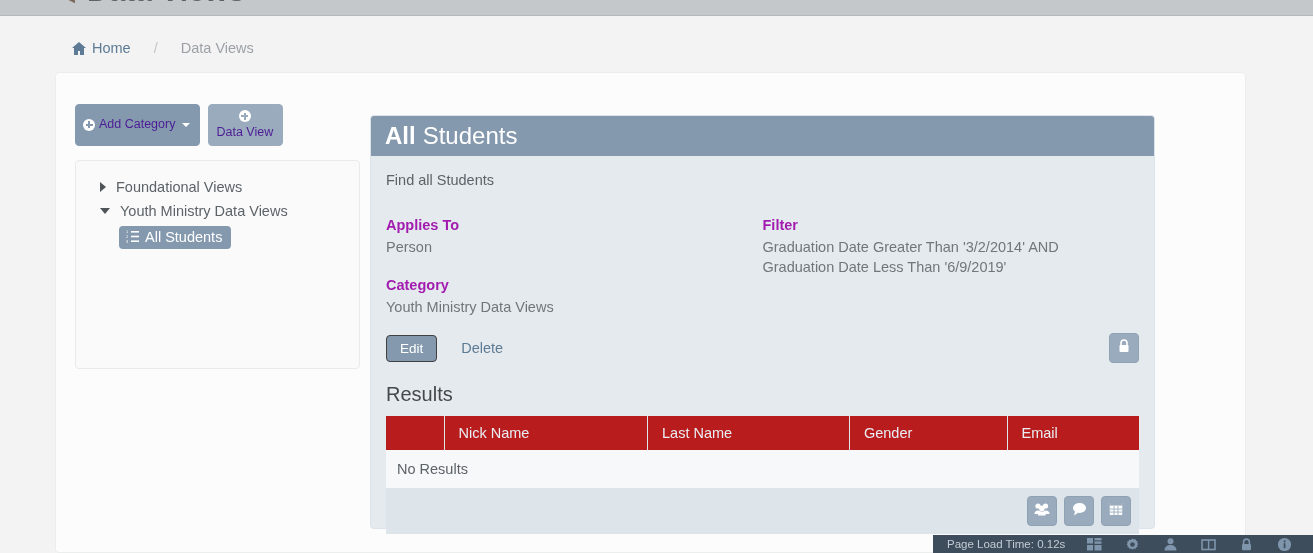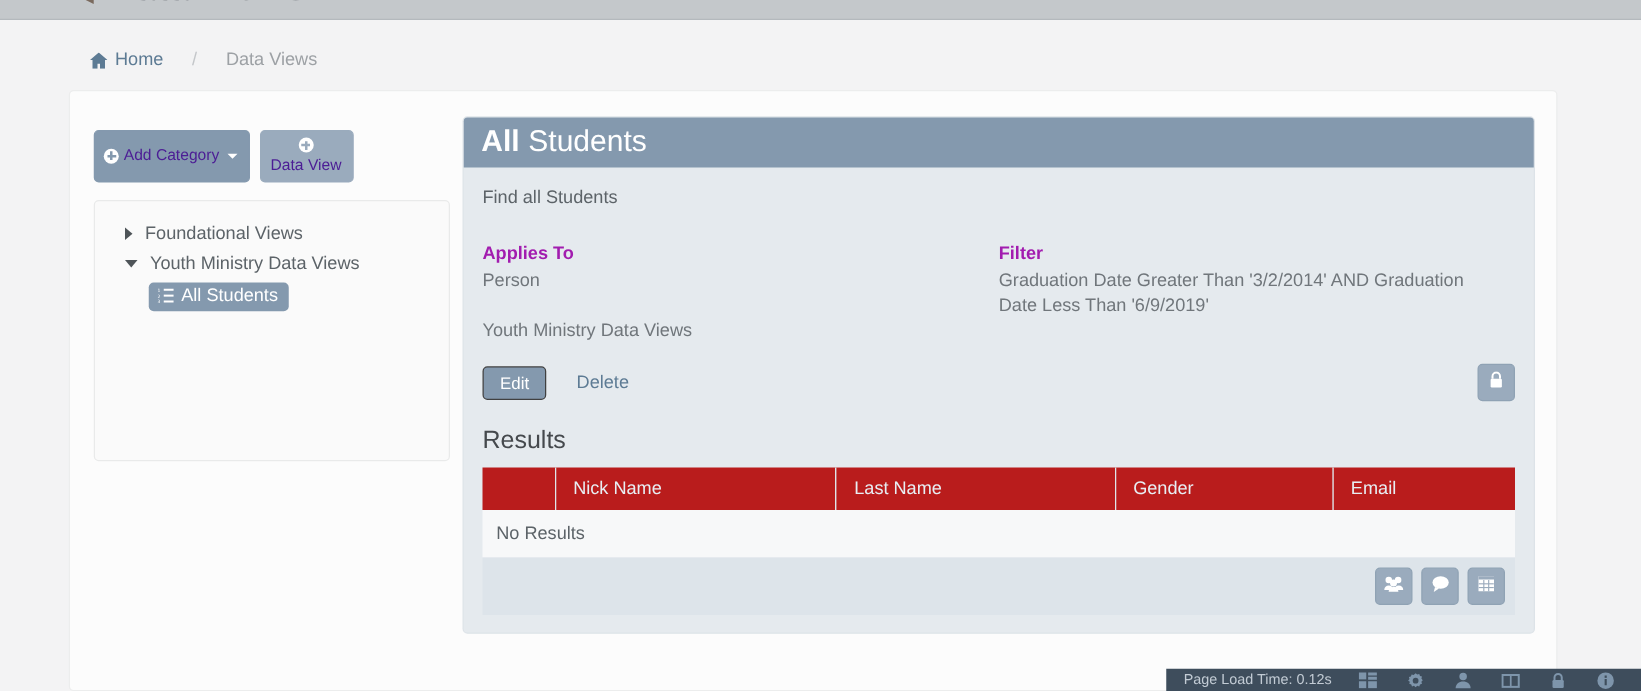--- a/index.html
+++ b/index.html
@@ -107,22 +107,22 @@
   .tree-child {
     margin: 3px 0 0 33px;
     display: inline-flex; align-items: center; gap: 6px;
     background: #8499ae; color: #fff; border-radius: 4px;
     font-size: 14.5px; padding: 3px 9px 4px 7px; cursor: pointer;
   }
   .list-ol-icon { display: inline-block; width: 13px; height: 13px; }
 
   
   .main-panel {
-    position: absolute; left: 314px; top: 20px;
-    width: 858px; height: 414px;
+    position: absolute; left: 314px; top: 42px;
+    width: 785px; height: 414px;
     background: #e5eaee;
     border: 1px solid #dde3e8;
     border-radius: 4px;
   }
   .panel-heading {
     height: 40px; background: #8499ae; color: #fff;
     display: flex; align-items: center;
     padding: 0 14px; font-size: 24px; font-weight: 300;
     border-radius: 3px 3px 0 0;
   }
@@ -277,20 +277,21 @@
       <span>Students</span>
     </div>
 
     <div class="panel-body">
       <div class="panel-desc">Find all Students</div>
 
       <div class="detail-grid">
         <div class="detail-col">
           <div class="dl-term">Applies To</div>
           <div class="dl-def">Person</div>
+          <div class="dl-term">Category</div>
           <div class="dl-def last">Youth Ministry Data Views</div>
         </div>
         <div class="detail-col">
           <div class="dl-term">Filter</div>
           <div class="dl-def">Graduation Date Greater Than '3/2/2014' AND Graduation Date Less Than '6/9/2019'</div>
         </div>
       </div>
 
       <div class="action-row">
         <button class="btn-edit">Edit</button>

